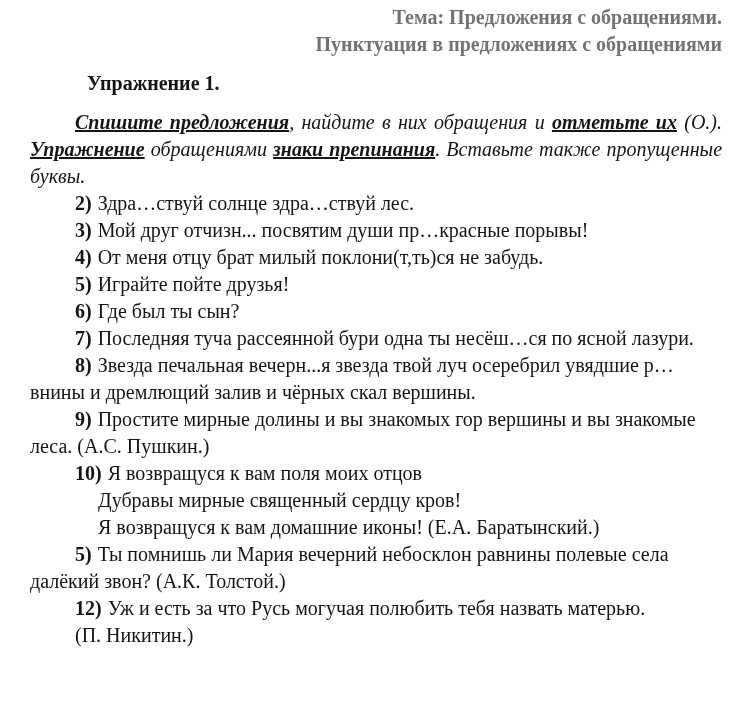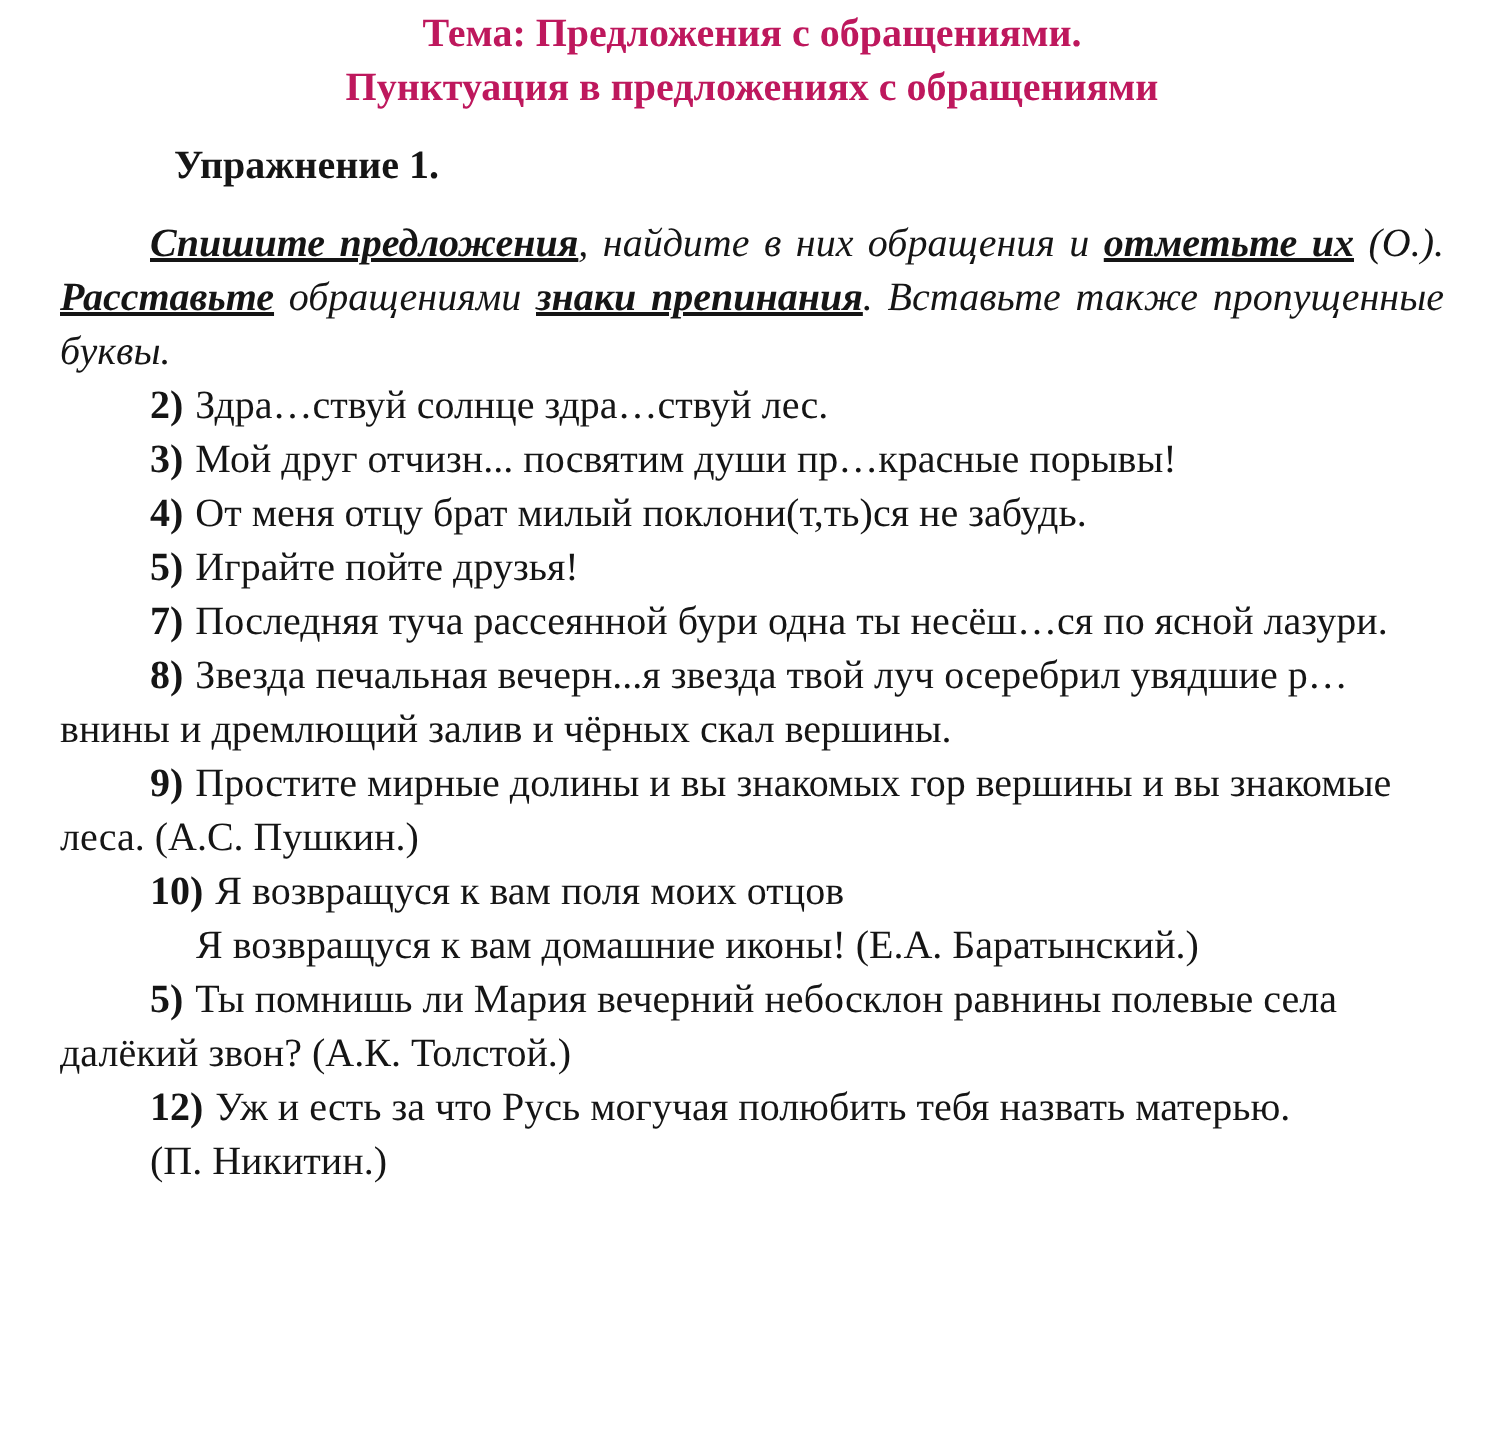--- a/index.html
+++ b/index.html
@@ -12,23 +12,23 @@
     height: 728px;
     box-sizing: border-box;
     padding: 4px 26px 0 30px;
     font-family: "Liberation Serif", "DejaVu Serif", serif;
     font-size: 20px;
     line-height: 27px;
     color: #151515;
     overflow: hidden;
   }
   .title-line {
-    text-align: center;
+    text-align: right;
     font-weight: bold;
-    color: #be185d;
+    color: #737373;
     margin: 0;
     font-size: 20px;
   }
   .exercise-heading {
     font-weight: bold;
     margin: 12px;
     text-indent: 45px;
   }
   .instructions {
     margin: 0;
@@ -58,39 +58,41 @@
 </head>
 <body>
 
 <div class="page">
 
   <p class="title-line">Тема: Предложения с обращениями.</p>
   <p class="title-line">Пунктуация в предложениях с обращениями</p>
 
   <p class="exercise-heading">Упражнение 1.</p>
 
-  <p class="instructions"><span class="u">Спишите предложения</span><span>, найдите в них обращения и </span><span class="u">отметьте их</span><span> (О.). </span><span class="u">Расставьте</span><span> обращениями </span><span class="u">знаки препинания</span><span>. Вставьте также пропущенные буквы.</span></p>
+  <p class="instructions"><span class="u">Спишите предложения</span><span>, найдите в них обращения и </span><span class="u">отметьте их</span><span> (О.). </span><span class="u">Упражнение</span><span> обращениями </span><span class="u">знаки препинания</span><span>. Вставьте также пропущенные буквы.</span></p>
 
 
   <p class="item"><span class="num">2)</span><span>Здра…ствуй солнце здра…ствуй лес.</span></p>
 
   <p class="item"><span class="num">3)</span><span>Мой друг отчизн... посвятим души пр…красные порывы!</span></p>
 
   <p class="item"><span class="num">4)</span><span>От меня отцу брат милый поклони(т,ть)ся не забудь.</span></p>
 
   <p class="item"><span class="num">5)</span><span>Играйте пойте друзья!</span></p>
 
+  <p class="item"><span class="num">6)</span><span>Где был ты сын?</span></p>
 
   <p class="item"><span class="num">7)</span><span>Последняя туча рассеянной бури одна ты несёш…ся по ясной лазури.</span></p>
 
   <p class="item"><span class="num">8)</span><span>Звезда печальная вечерн...я звезда твой луч осеребрил увядшие р…внины и дремлющий залив и чёрных скал вершины.</span></p>
 
   <p class="item"><span class="num">9)</span><span>Простите мирные долины и вы знакомых гор вершины и вы знакомые леса. (А.С. Пушкин.)</span></p>
 
   <p class="item"><span class="num">10)</span><span>Я возвращуся к вам поля моих отцов</span></p>
+  <p class="verse-line">Дубравы мирные священный сердцу кров!</p>
   <p class="verse-line">Я возвращуся к вам домашние иконы! (Е.А. Баратынский.)</p>
 
   <p class="item"><span class="num">5)</span><span>Ты помнишь ли Мария вечерний небосклон равнины полевые села далёкий звон? (А.К. Толстой.)</span></p>
 
   <p class="item justify"><span class="num">12)</span><span>Уж и есть за что Русь могучая полюбить тебя назвать матерью.</span></p>
   <p class="attribution">(П. Никитин.)</p>
 
 
 </div>
 

